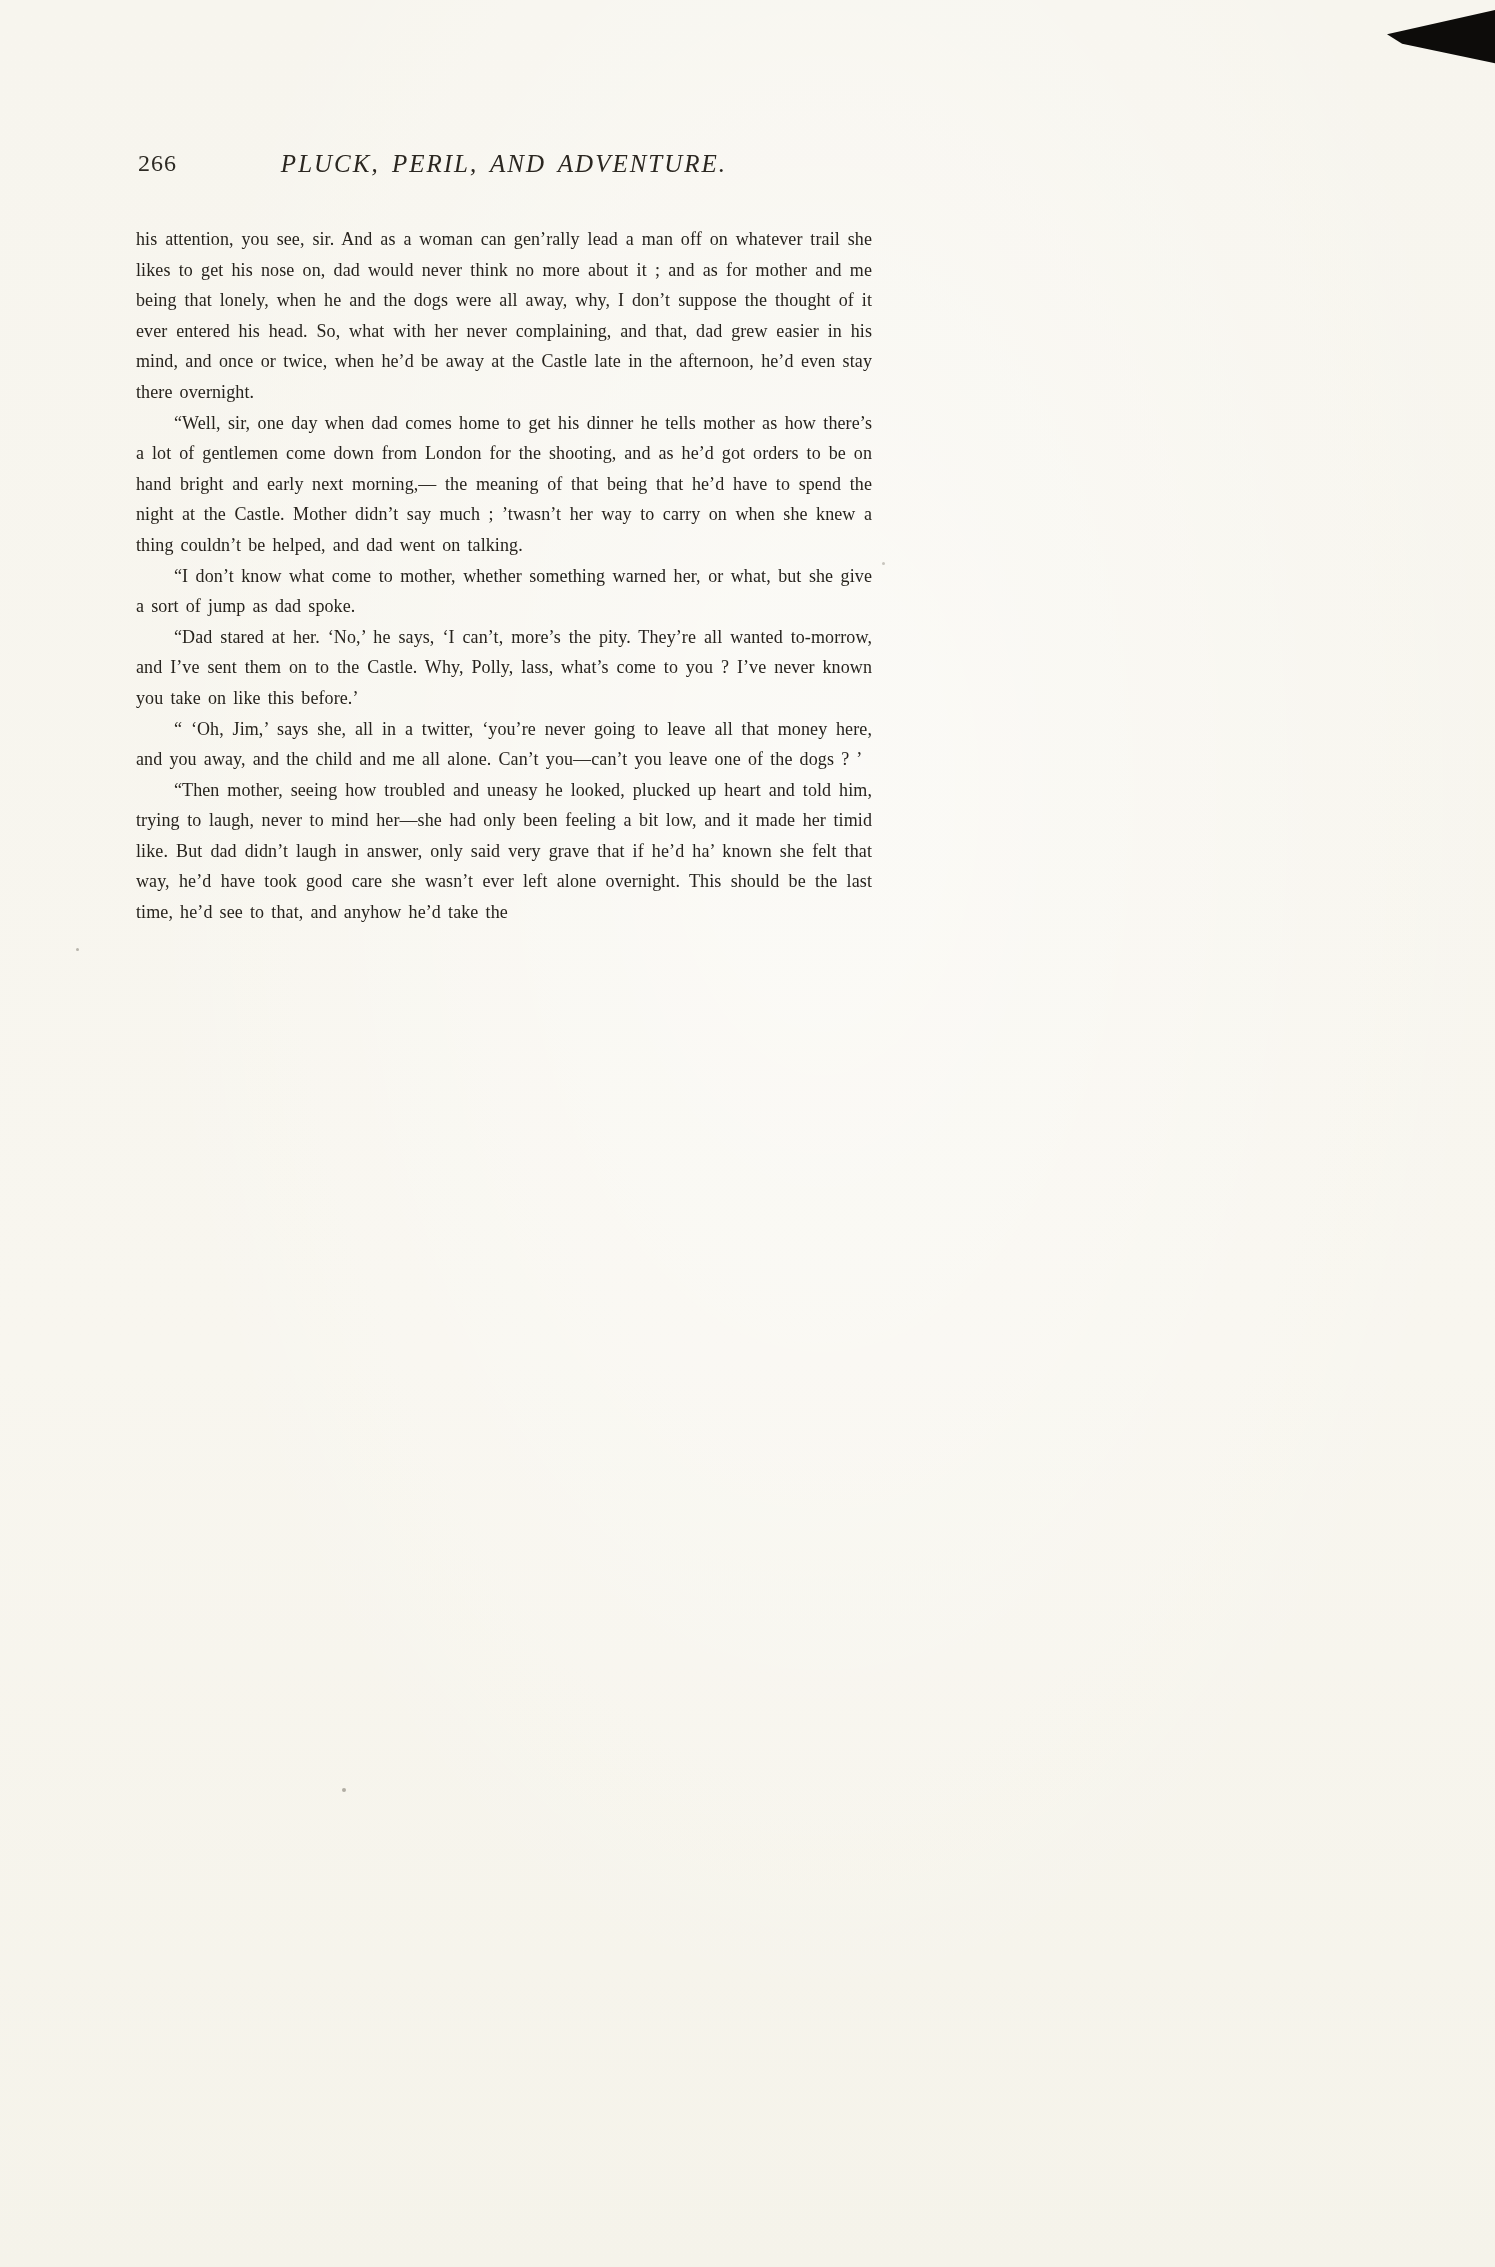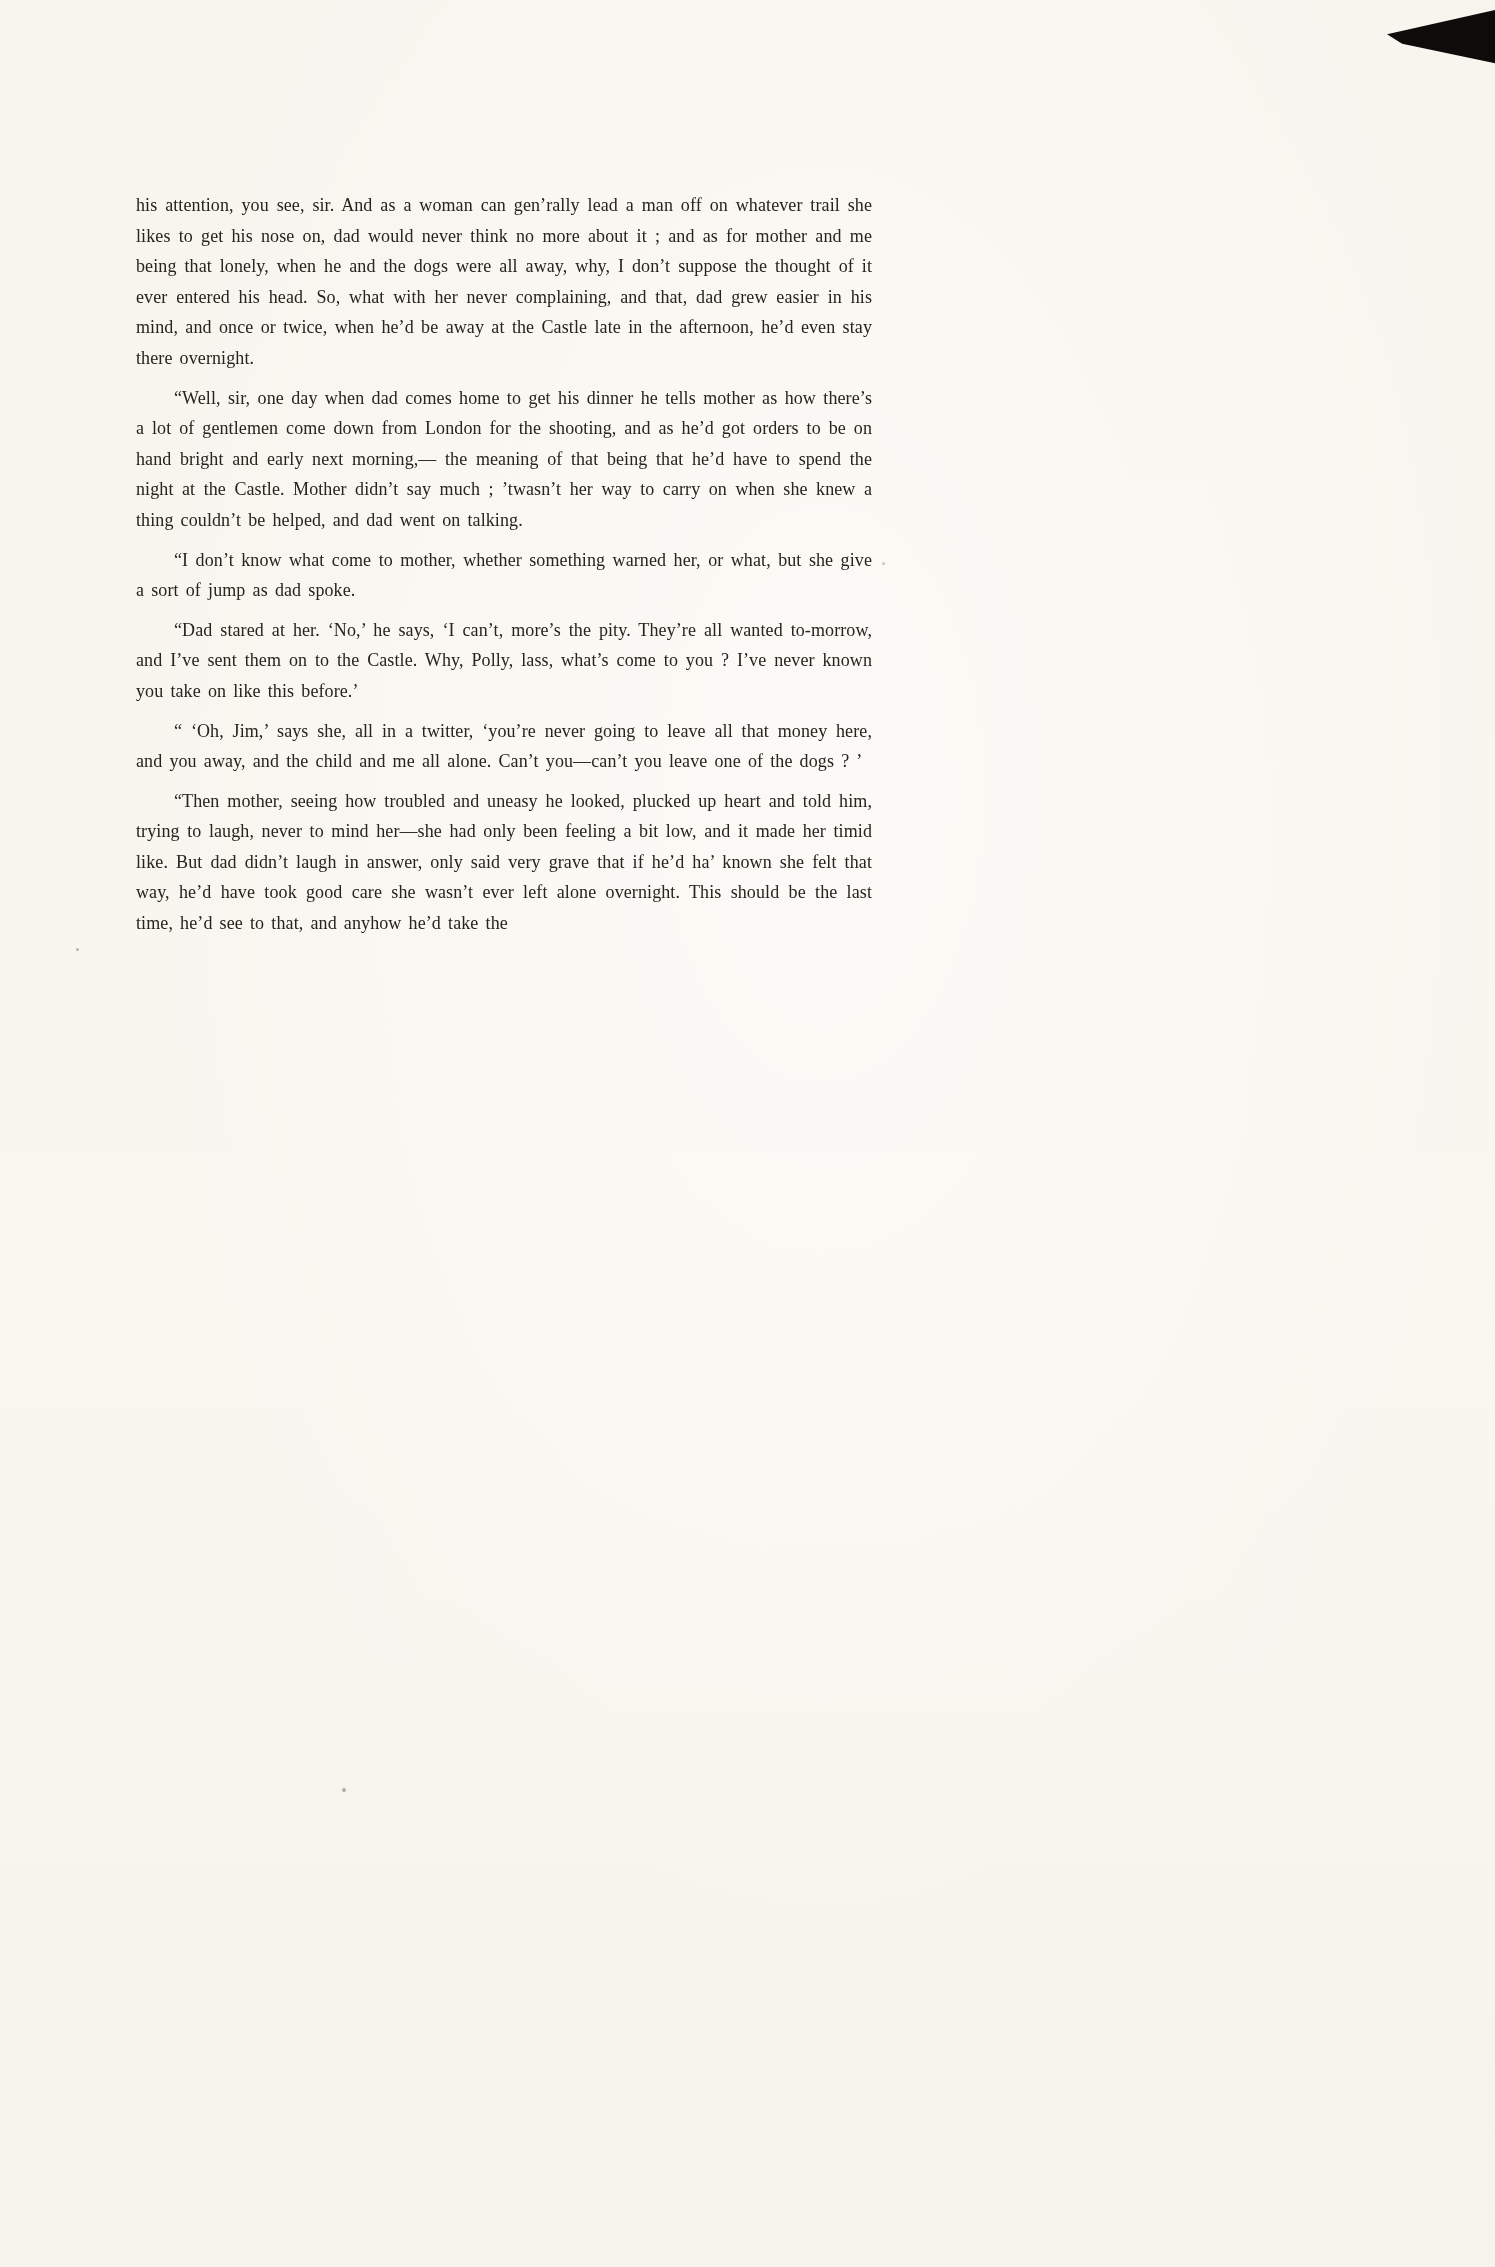--- a/index.html
+++ b/index.html
@@ -67,21 +67,20 @@
     margin: 0;
     font-size: 18px;
     line-height: 30.6px;
     text-align: justify;
     word-spacing: 0.14em;
     letter-spacing: 0.1px;
     color: #27231d;
   }
   .para.indent {
     text-indent: 38px;
-    margin-top: 9px;
   }
   .ink-speck {
     position: absolute;
     border-radius: 50%;
     background: #6b655a;
   }
   .speck-1 { left: 76px;  top: 948px;  width: 3px; height: 3px; opacity: 0.45; }
   .speck-2 { left: 342px; top: 1788px; width: 4px; height: 4px; opacity: 0.5; }
   .speck-3 { left: 882px; top: 562px;  width: 3px; height: 3px; opacity: 0.35; }
 </style>
@@ -91,20 +90,24 @@
 <div class="page">
 
   <div class="corner-mark"></div>
 
   <div class="ink-speck speck-1"></div>
   <div class="ink-speck speck-2"></div>
   <div class="ink-speck speck-3"></div>
 
   <div class="text-block">
 
+    <div class="running-head">
+      <span class="page-number">266</span>
+      <span class="running-title">PLUCK, PERIL, AND ADVENTURE.</span>
+    </div>
 
     <div class="text-body">
         <p class="para">his attention, you see, sir. And as a woman can gen’rally lead a man off on whatever trail she likes to get his nose on, dad would never think no more about it ; and as for mother and me being that lonely, when he and the dogs were all away, why, I don’t suppose the thought of it ever entered his head. So, what with her never complaining, and that, dad grew easier in his mind, and once or twice, when he’d be away at the Castle late in the afternoon, he’d even stay there overnight.</p>
         <p class="para indent">“Well, sir, one day when dad comes home to get his dinner he tells mother as how there’s a lot of gentlemen come down from London for the shooting, and as he’d got orders to be on hand bright and early next morning,— the meaning of that being that he’d have to spend the night at the Castle. Mother didn’t say much ; ’twasn’t her way to carry on when she knew a thing couldn’t be helped, and dad went on talking.</p>
         <p class="para indent">“I don’t know what come to mother, whether something warned her, or what, but she give a sort of jump as dad spoke.</p>
         <p class="para indent">“Dad stared at her. ‘No,’ he says, ‘I can’t, more’s the pity. They’re all wanted to-morrow, and I’ve sent them on to the Castle. Why, Polly, lass, what’s come to you ? I’ve never known you take on like this before.’</p>
         <p class="para indent">“ ‘Oh, Jim,’ says she, all in a twitter, ‘you’re never going to leave all that money here, and you away, and the child and me all alone. Can’t you—can’t you leave one of the dogs ? ’</p>
         <p class="para indent">“Then mother, seeing how troubled and uneasy he looked, plucked up heart and told him, trying to laugh, never to mind her—she had only been feeling a bit low, and it made her timid like. But dad didn’t laugh in answer, only said very grave that if he’d ha’ known she felt that way, he’d have took good care she wasn’t ever left alone overnight. This should be the last time, he’d see to that, and anyhow he’d take the</p>
       </div>
 

